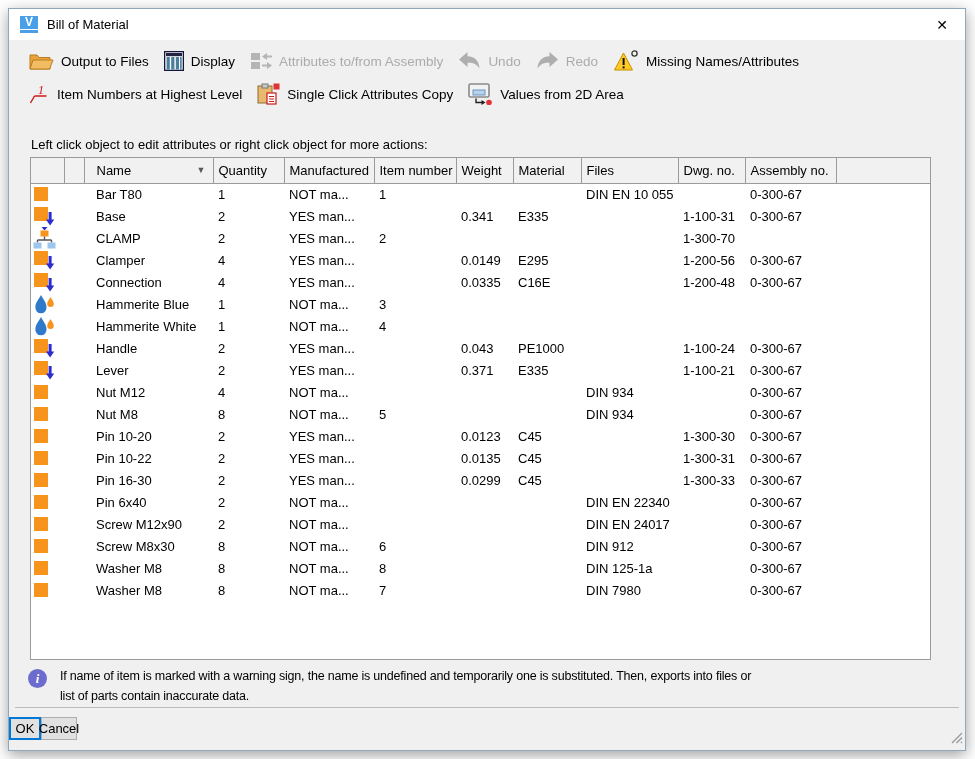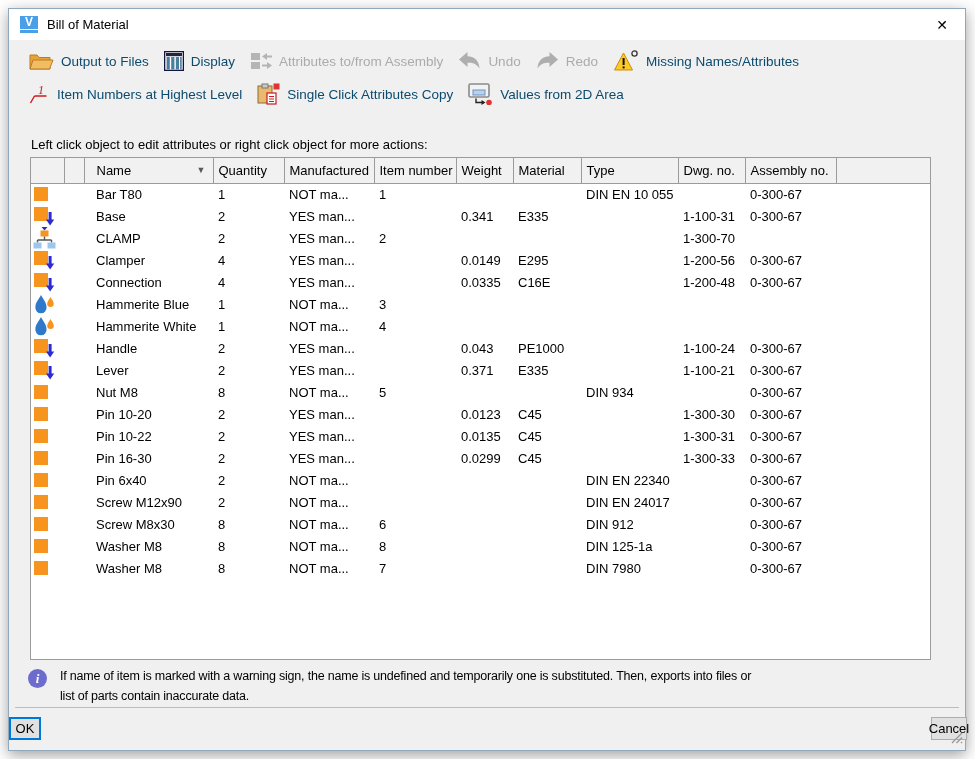--- a/index.html
+++ b/index.html
@@ -33,21 +33,21 @@
   .close-btn {
     margin-left:auto; width:46px; height:31px;
     display:flex; align-items:center; justify-content:center;
     font-size:14px; color:#000; cursor:default;
   }
   
   .toolbar-row { display:flex; align-items:center; padding-left:20px; height:32px; margin-top:5px; }
   .toolbar-row.second { margin-top:1px; }
   .tb-btn { display:flex; align-items:center; margin-right:15px; cursor:default; }
   .tb-btn .tb-ico { margin-right:7px; display:flex; align-items:center; }
-  .tb-btn .tb-label { font-size:13.5px; color:#0c4a6e; white-space:nowrap; }
+  .tb-btn .tb-label { font-size:13.5px; color:#000000; white-space:nowrap; }
   .tb-btn.disabled .tb-label { color:#ababab; }
   
   .instruction {
     position:absolute; left:22px; top:128px;
     font-size:13px; color:#000;
   }
   
   .table-wrap {
     position:absolute; left:21px; top:148px; width:901px; height:503px;
     background:#ffffff; border:1px solid #9b9b9b; overflow:hidden;
@@ -72,21 +72,21 @@
   
   .info-area { position:absolute; left:19px; top:657px; display:flex; width:780px; }
   .info-ico {
     width:19px; height:19px; border-radius:50%; background:#6c6cce; flex:0 0 auto;
     color:#fff; font-size:13px; font-family:"Liberation Serif", serif; font-style:italic; font-weight:bold;
     display:flex; align-items:center; justify-content:center; margin-top:3px;
   }
   .info-text { margin-left:13px; font-size:12.5px; line-height:20px; color:#000; width:705px; letter-spacing:-0.2px; }
   
   .bottom-sep { position:absolute; left:6px; top:698px; width:944px; height:1px; background:#bcbcbc; }
-  .btn-row { position:absolute; left:0; top:708px; width:958px; display:flex; justify-content:space-between; gap:8px; }
+  .btn-row { position:absolute; left:0; top:708px; width:958px; display:flex; justify-content:flex-start; }
   .btn {
     height:23px; background:#e1e1e1; border:1px solid #adadad;
     font-size:13px; font-family:"Liberation Sans",sans-serif; color:#000;
     display:flex; align-items:center; justify-content:center; cursor:default;
   }
   .btn.ok { width:32px; border:2px solid #0078d7; }
   .btn.cancel { width:36px; }
   .resize-grip { position:absolute; right:2px; bottom:2px; }
 </style>
 </head>
@@ -239,21 +239,21 @@
             <span class="name-head">
               <span>Name</span>
               <span class="sort-glyph">▼</span>
             </span>
           </th>
           <th>Quantity</th>
           <th>Manufactured</th>
           <th>Item number</th>
           <th>Weight</th>
           <th>Material</th>
-          <th>Type</th>
+          <th>Files</th>
           <th>Dwg. no.</th>
           <th>Assembly no.</th>
           <th></th>
         </tr>
       </thead>
       <tbody>
           <tr>
       <td class="c-icon">
               <svg width="24" height="20" viewBox="0 0 24 20">
                 <rect x="1" y="3" width="14" height="14" fill="#f7941e"></rect>
@@ -443,20 +443,38 @@
       <td>0-300-67</td>
       <td></td>
     </tr>
           <tr>
       <td class="c-icon">
               <svg width="24" height="20" viewBox="0 0 24 20">
                 <rect x="1" y="3" width="14" height="14" fill="#f7941e"></rect>
               </svg>
             </td>
       <td></td>
+      <td class="c-name">Nut M12</td>
+      <td>4</td>
+      <td>NOT ma...</td>
+      <td></td>
+      <td></td>
+      <td></td>
+      <td>DIN 934</td>
+      <td></td>
+      <td>0-300-67</td>
+      <td></td>
+    </tr>
+          <tr>
+      <td class="c-icon">
+              <svg width="24" height="20" viewBox="0 0 24 20">
+                <rect x="1" y="3" width="14" height="14" fill="#f7941e"></rect>
+              </svg>
+            </td>
+      <td></td>
       <td class="c-name">Nut M8</td>
       <td>8</td>
       <td>NOT ma...</td>
       <td>5</td>
       <td></td>
       <td></td>
       <td>DIN 934</td>
       <td></td>
       <td>0-300-67</td>
       <td></td>

